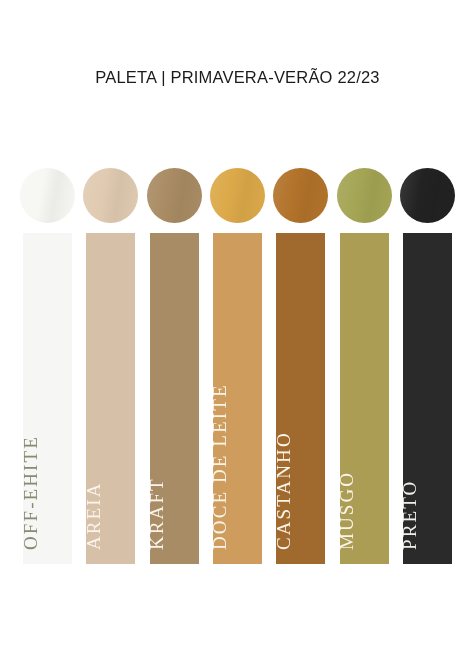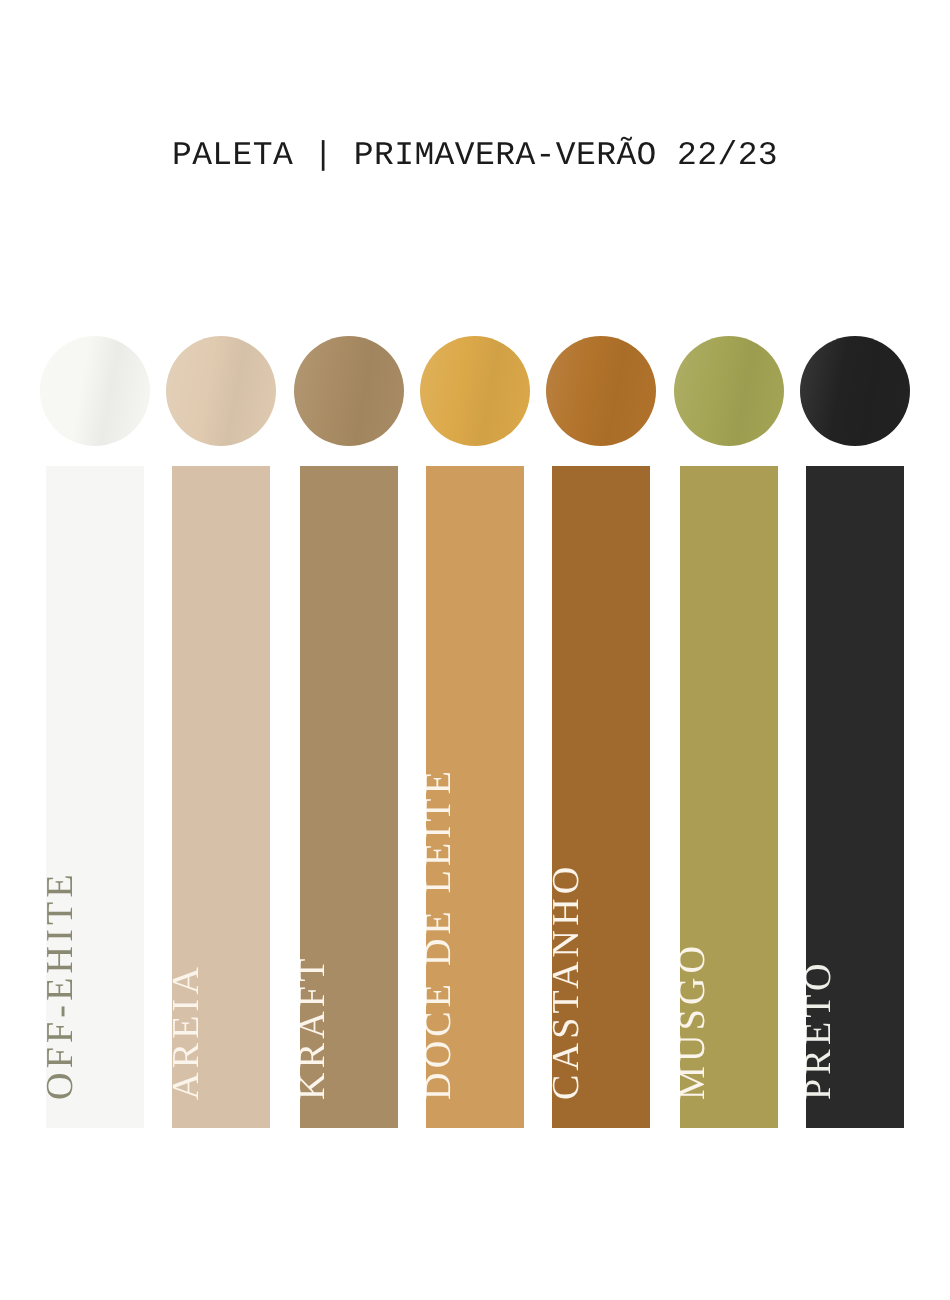--- a/index.html
+++ b/index.html
@@ -15,21 +15,21 @@
     position: relative;
   }
 
   
   #palette-title {
     position: absolute;
     top: 68px;
     left: 0;
     width: 475px;
     text-align: center;
-    font-family: Liberation Mono, monospace;
+    font-family: Liberation Sans, sans-serif;
     font-size: 16.5px;
     letter-spacing: 0.2px;
     color: #1b1b1b;
     white-space: nowrap;
   }
 
   
   #swatch-grid {
     position: absolute;
     left: 23px;

